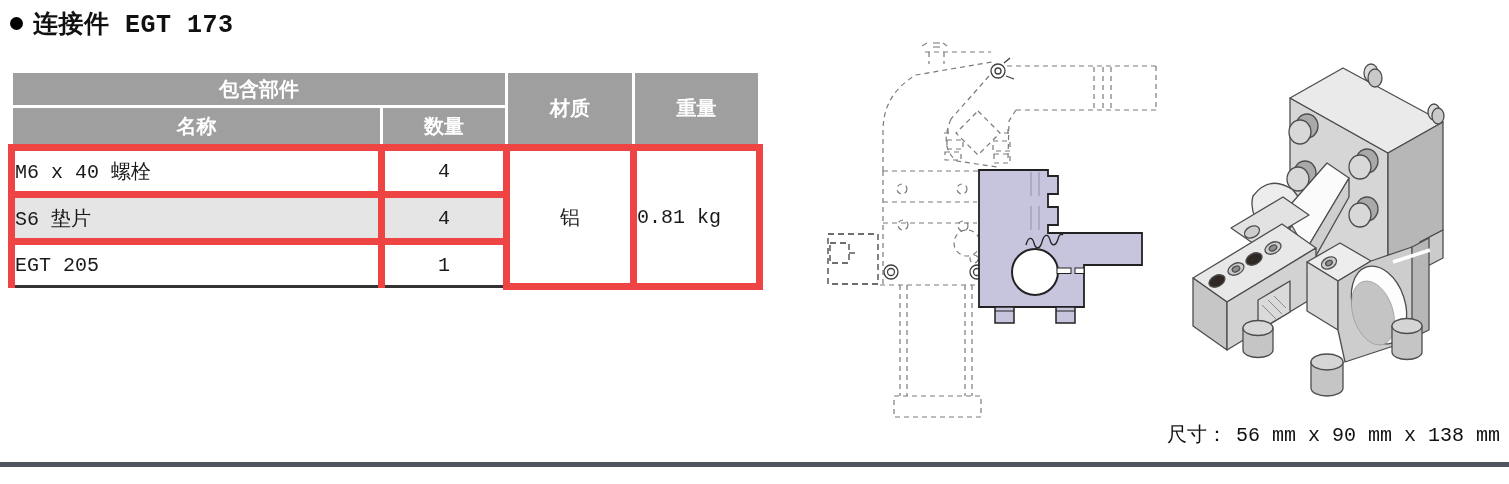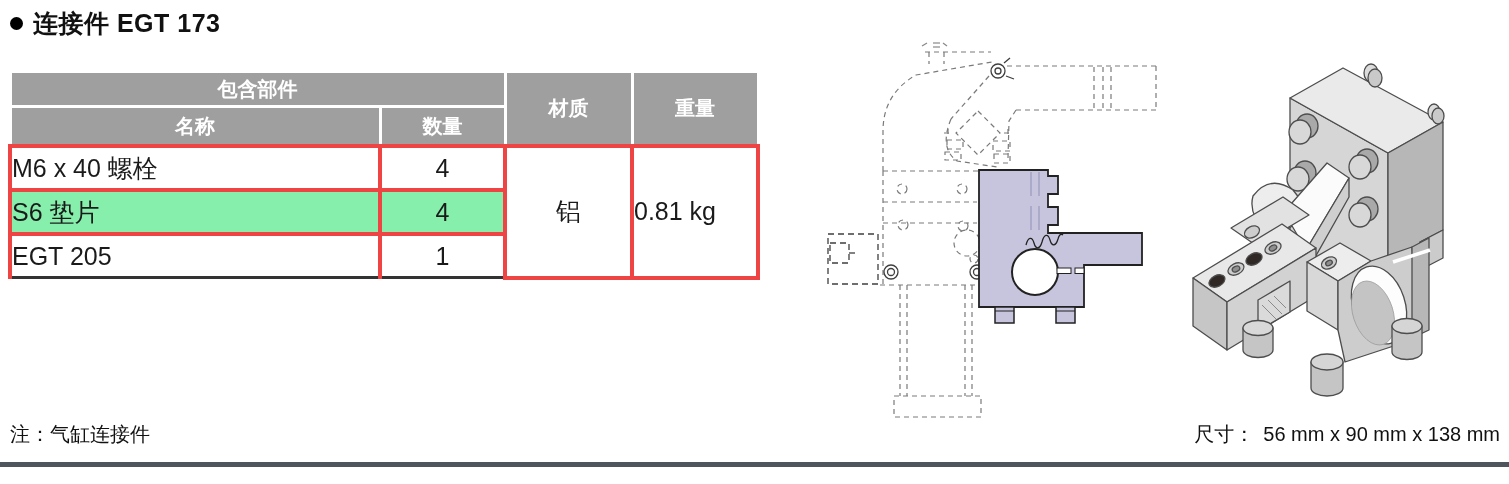--- a/index.html
+++ b/index.html
@@ -1,35 +1,35 @@
 <!DOCTYPE html>
 <html><head>
 <meta charset="utf-8">
 <style>
   html,body{margin:0;padding:0;background:#fff;}
   .page{position:relative;width:1509px;height:484px;background:#ffffff;overflow:hidden;
-        font-family:Liberation Sans, sans-serif;color:#1a1a1a;}
+        font-family:Liberation Mono, monospace;color:#1a1a1a;}
   
   .title-row{position:absolute;left:10px;top:7px;display:flex;align-items:center;gap:10px;}
   .bullet{width:13px;height:13px;border-radius:50%;background:#000;display:inline-block;}
   .title-text{font-size:25px;font-weight:bold;color:#111;letter-spacing:0.5px;}
   
   table.parts{position:absolute;left:8px;top:70px;border-collapse:collapse;table-layout:fixed;width:748px;}
   table.parts th{background:#9f9f9f;color:#fff;font-size:20px;font-weight:bold;border:3px solid #fff;padding:0;}
   th.h-included{border-left:none;border-top:none;height:32px;}
   th.h-name{border-left:none;border-bottom:2px solid #333;height:36px;}
   th.h-qty{border-bottom:2px solid #333;}
   th.h-mat{border-top:none;border-bottom:2px solid #333;}
   th.h-wt{border-top:none;border-right:none;border-bottom:2px solid #333;}
-  table.parts td{font-size:25px;color:#1a1a1a;border:4px solid #ef4444;height:40px;vertical-align:middle;background:#fff;padding:0;}
+  table.parts td{font-size:20px;color:#1a1a1a;border:7px solid #ef4444;height:40px;vertical-align:middle;background:#fff;padding:0;}
   td.c-name{text-align:left;padding-left:10px;border-left:none;}
   td.c-qty{text-align:center;border-right:3px solid #333;}
   td.c-mat{text-align:center;border-left:3px solid #333;border-bottom:3px solid #333;}
   td.c-wt{border-right:none;border-bottom:3px solid #333;}
-  tr.alt td.c-name,tr.alt td.c-qty{background:#86efac;}
+  tr.alt td.c-name,tr.alt td.c-qty{background:#e5e5e5;}
   tr.lastrow td{border-bottom:3px solid #333;}
   
   .note{position:absolute;left:10px;top:421px;font-size:20px;color:#111;}
   .dims{position:absolute;right:9px;top:421px;font-size:20px;color:#111;text-align:right;}
   .dims .lbl{margin-right:9px;}
   
   .bottom-bar{position:absolute;left:0;right:0;top:462px;height:5px;background:#4e555c;}
   
   .svg-abs{position:absolute;}
 </style>
@@ -210,21 +210,20 @@
       <path d="M1412,247 L1429,238 L1429,330 L1412,338 Z" fill="#b7b7b7"></path>
       <path d="M1393,262 L1430,250" stroke="#ffffff" stroke-width="3.5" fill="none"></path>
 
       <path d="M1311,362 L1311,388 A16,8 0 0 0 1343,388 L1343,362 Z" fill="#c5c5c5"></path>
       <ellipse cx="1327" cy="362" rx="16" ry="8" fill="#d5d5d5"></ellipse>
       <path d="M1392,326 L1392,352 A15,7.5 0 0 0 1422,352 L1422,326 Z" fill="#c5c5c5"></path>
       <ellipse cx="1407" cy="326" rx="15" ry="7.5" fill="#d5d5d5"></ellipse>
     </g>
   </svg>
 
-  <div class="note">注：气缸连接件</div>
 
   <div class="dims">
     <span class="lbl">尺寸：</span><span>56 mm x 90 mm x 138 mm</span>
   </div>
 
   <div class="bottom-bar"></div>
 
 </div>
 
 </body></html>

